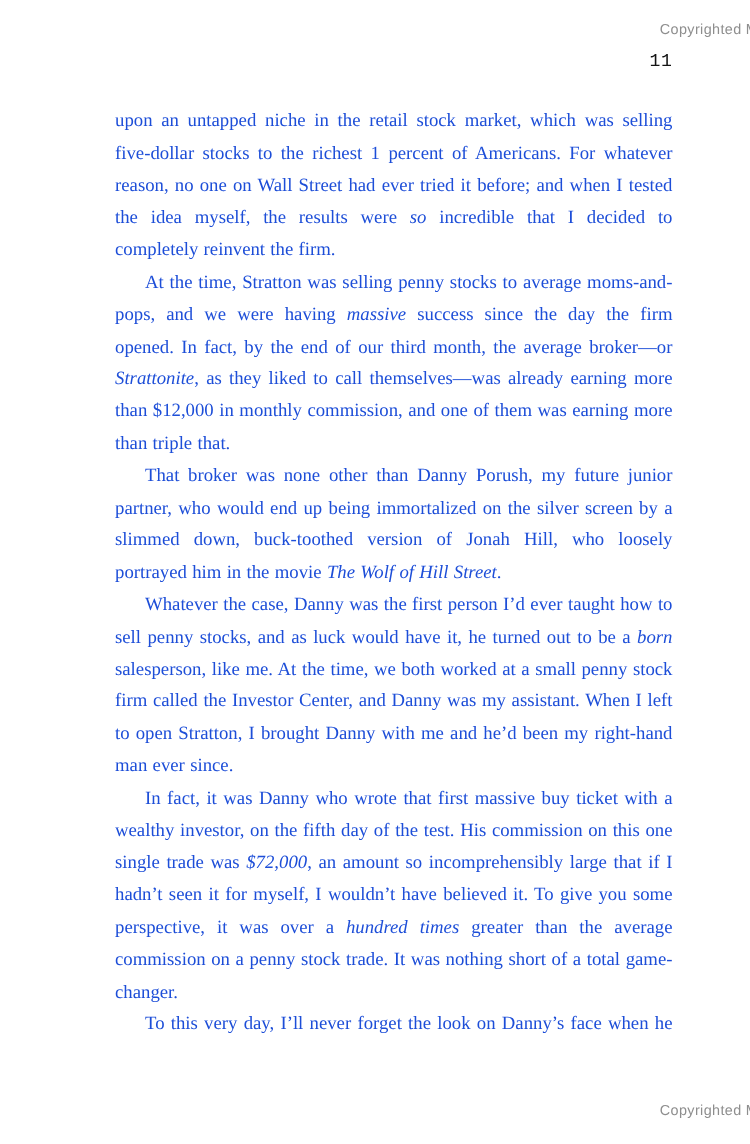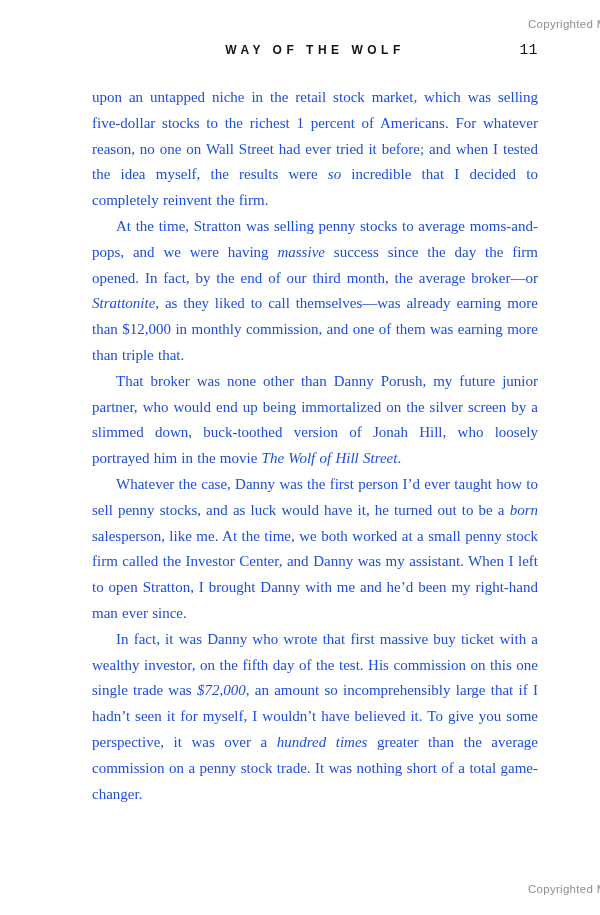--- a/index.html
+++ b/index.html
@@ -74,27 +74,27 @@
   .para i { font-style: italic; }
 </style>
 </head>
 <body>
 
 <div class="page">
 
   <div class="copyright top">Copyrighted Material</div>
 
   <div class="header">
-    <span class="running-head">WAY OF THE WOLF</span>
     <span class="page-number">11</span>
   </div>
 
   <div class="body-text" id="paragraphs">
       <p class="para"><span>upon an untapped niche in the retail stock market, which was selling five-dollar stocks to the richest 1 percent of Americans. For whatever reason, no one on Wall Street had ever tried it before; and when I tested the idea myself, the results were </span><i>so</i><span> incredible that I decided to completely reinvent the firm.</span></p>
       <p class="para indent"><span>At the time, Stratton was selling penny stocks to average moms-and-pops, and we were having </span><i>massive</i><span> success since the day the firm opened. In fact, by the end of our third month, the average broker—or </span><i>Strattonite</i><span>, as they liked to call themselves—was already earning more than $12,000 in monthly commission, and one of them was earning more than triple that.</span></p>
       <p class="para indent"><span>That broker was none other than Danny Porush, my future junior partner, who would end up being immortalized on the silver screen by a slimmed down, buck-toothed version of Jonah Hill, who loosely portrayed him in the movie </span><i>The Wolf of Hill Street</i><span>.</span></p>
       <p class="para indent"><span>Whatever the case, Danny was the first person I’d ever taught how to sell penny stocks, and as luck would have it, he turned out to be a </span><i>born</i><span> salesperson, like me. At the time, we both worked at a small penny stock firm called the Investor Center, and Danny was my assistant. When I left to open Stratton, I brought Danny with me and he’d been my right-hand man ever since.</span></p>
       <p class="para indent"><span>In fact, it was Danny who wrote that first massive buy ticket with a wealthy investor, on the fifth day of the test. His commission on this one single trade was </span><i>$72,000</i><span>, an amount so incomprehensibly large that if I hadn’t seen it for myself, I wouldn’t have believed it. To give you some perspective, it was over a </span><i>hundred times</i><span> greater than the average commission on a penny stock trade. It was nothing short of a total game-changer.</span></p>
+      <p class="para indent fill-last"><span>To this very day, I’ll never forget the look on Danny’s face when he</span></p>
     </div>
 
   <div class="copyright bottom">Copyrighted Material</div>
 
 </div>
 
 </body></html>

